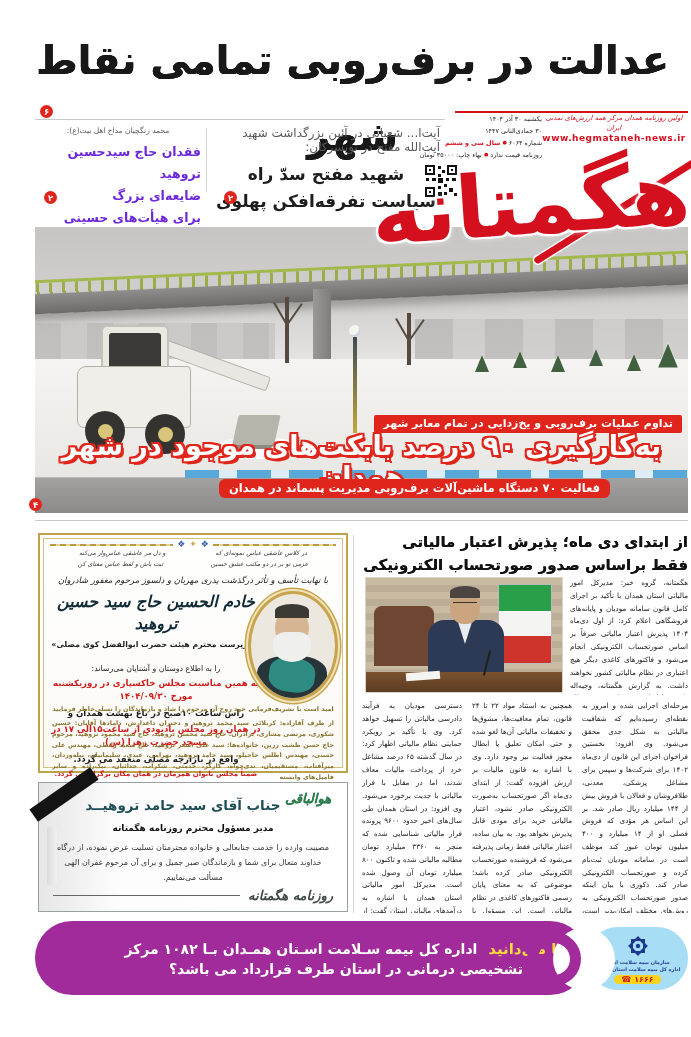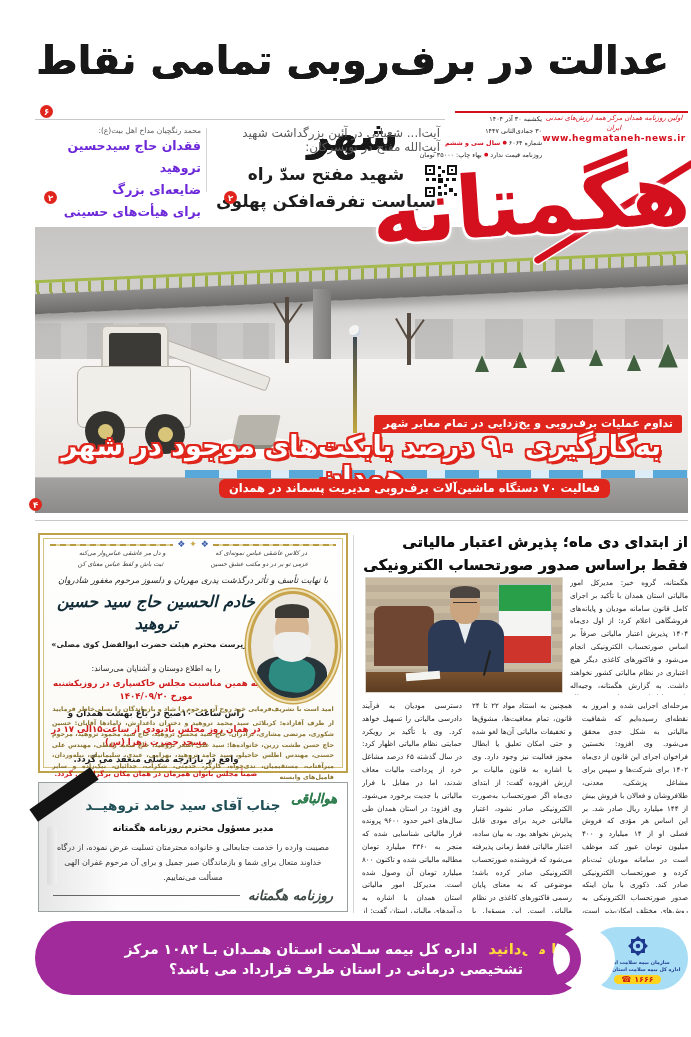--- a/index.html
+++ b/index.html
@@ -16,21 +16,21 @@
   .rule-gray{height:1px;background:#c9c9c9;}
   .rule-red{height:2px;background:#d40f1e;}
   .vdiv{width:1px;background:#d5d5d5;}
 
   
   .kicker{color:#5a5a5a;}
   .sub-right{left:212px;top:126px;width:228px;}
   .sub-right .kicker{font-size:12px;text-align:right;margin-bottom:7px;}
   .sub-right .head{font-size:17px;font-weight:bold;color:#1d1d1d;text-align:center;line-height:1.6;}
   .sub-left{left:35px;top:126px;width:166px;}
-  .sub-left .kicker{font-size:7.5px;text-align:right;margin-bottom:0;}
+  .sub-left .kicker{font-size:7.5px;text-align:center;margin-bottom:6px;}
   .sub-left .head{font-size:12.5px;font-weight:bold;color:#6d28d9;text-align:right;line-height:1.75;}
 
   
   .dates{left:408px;top:114px;width:134px;font-size:6.4px;line-height:1.85;text-align:right;color:#222;white-space:nowrap;}
   .dates .red{color:#d40f1e;font-weight:bold;}
   .dates .blt{color:#d40f1e;font-size:5px;vertical-align:1px;}
   .tagline-box{left:540px;top:113px;width:148px;text-align:center;}
   .tagline{color:#d40f1e;font-size:6.8px;font-style:italic;line-height:1.5;}
   .site-url{color:#d40f1e;font-size:9px;font-weight:bold;letter-spacing:.5px;direction:ltr;}
   .logo{left:444px;top:150px;width:246px;text-align:center;font-size:86px;font-weight:900;
@@ -138,21 +138,21 @@
   .oval .o-cap{position:absolute;left:24px;top:10px;width:34px;height:14px;border-radius:50% 50% 0 0;background:#3d3a36;}
   .oval .o-beard{position:absolute;left:22px;top:38px;width:38px;height:30px;border-radius:40% 40% 60% 60%;background:#efefed;}
   .oval .o-body{position:absolute;left:6px;top:62px;width:70px;height:42px;border-radius:40% 40% 0 0;background:#27343a;}
   .oval .o-scarf{position:absolute;left:18px;top:64px;width:46px;height:34px;border-radius:40%;background:#2d8b82;transform:rotate(8deg);}
 
   
   .cond{left:38px;top:782px;width:310px;height:130px;box-sizing:border-box;border:1px solid #9aa0a0;
     background:linear-gradient(90deg,#e6e6e6 0,#fdfdfd 26%,#fff 100%);}
   .ribbon{position:absolute;left:-12px;top:4px;width:74px;height:15px;background:#141414;transform:rotate(-35deg);}
   .candle{position:absolute;left:8px;top:44px;width:10px;height:58px;background:linear-gradient(90deg,#d8d8d8,#f2f2f2);border-radius:3px;opacity:.8;}
-  .emblem{position:absolute;right:10px;top:8px;color:#2e7d4f;font-size:13px;font-weight:bold;
+  .emblem{position:absolute;right:16px;top:8px;color:#2e7d4f;font-size:13px;font-weight:bold;
     font-style:italic;text-shadow:0 0 .5px #2e7d4f;}
   .cond-title{position:absolute;left:30px;right:50px;top:14px;text-align:center;font-size:13.5px;
     font-weight:bold;color:#1f4e56;letter-spacing:.5px;}
   .cond-sub{position:absolute;left:30px;right:30px;top:40px;text-align:center;font-size:9px;font-weight:bold;color:#111;}
   .cond-body{position:absolute;left:16px;right:16px;top:58px;font-size:8px;line-height:1.85;
     text-align:center;color:#333;}
   .cond-sign{position:absolute;left:14px;right:14px;bottom:8px;display:flex;align-items:center;gap:8px;}
   .cond-sign .sig{font-size:13px;font-weight:bold;font-style:italic;color:#3f4a46;}
   .cond-sign .line{flex:1;height:1px;background:#666;}
 

